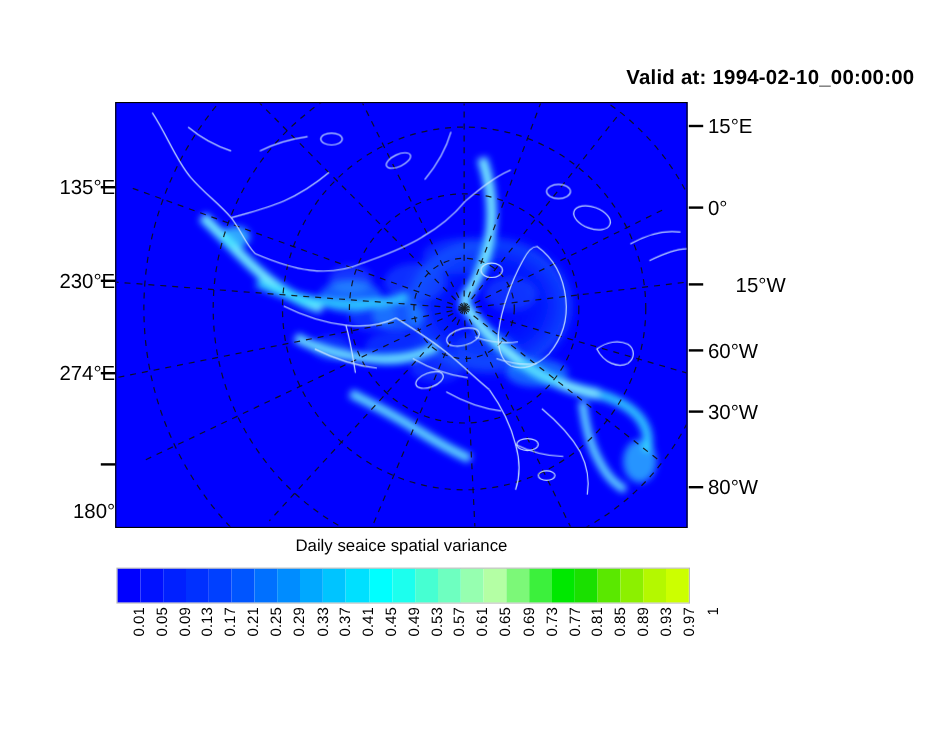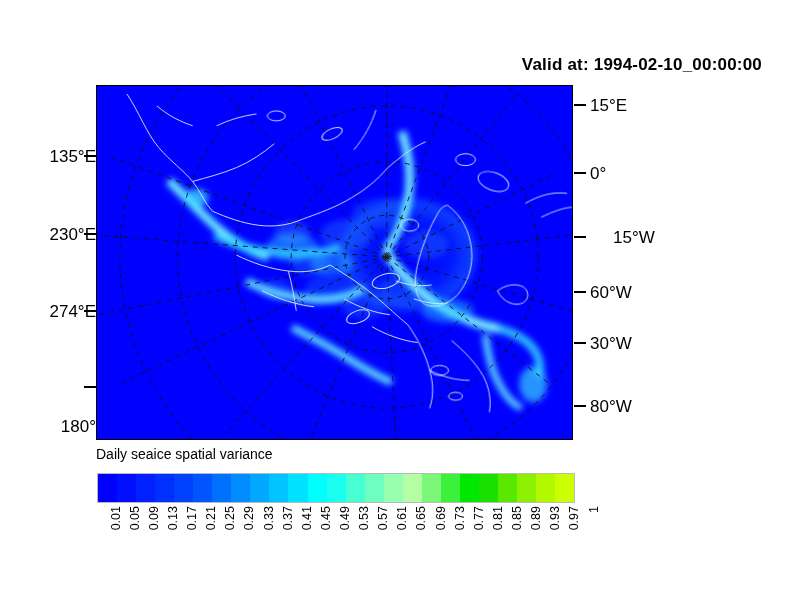--- a/index.html
+++ b/index.html
@@ -59,21 +59,21 @@
   .axis-label.right{
     left:590px;
     text-align:left;
   }
 
   
   #caption{
     position:absolute;
     left:96px;top:446px;
     width:477px;
-    text-align:left;
+    text-align:center;
     font-size:14px;
     color:#000;
     white-space:nowrap;
   }
 
   
   #colorbar-wrap{
     position:absolute;
     left:97px;top:473px;
     width:478px;height:30px;

